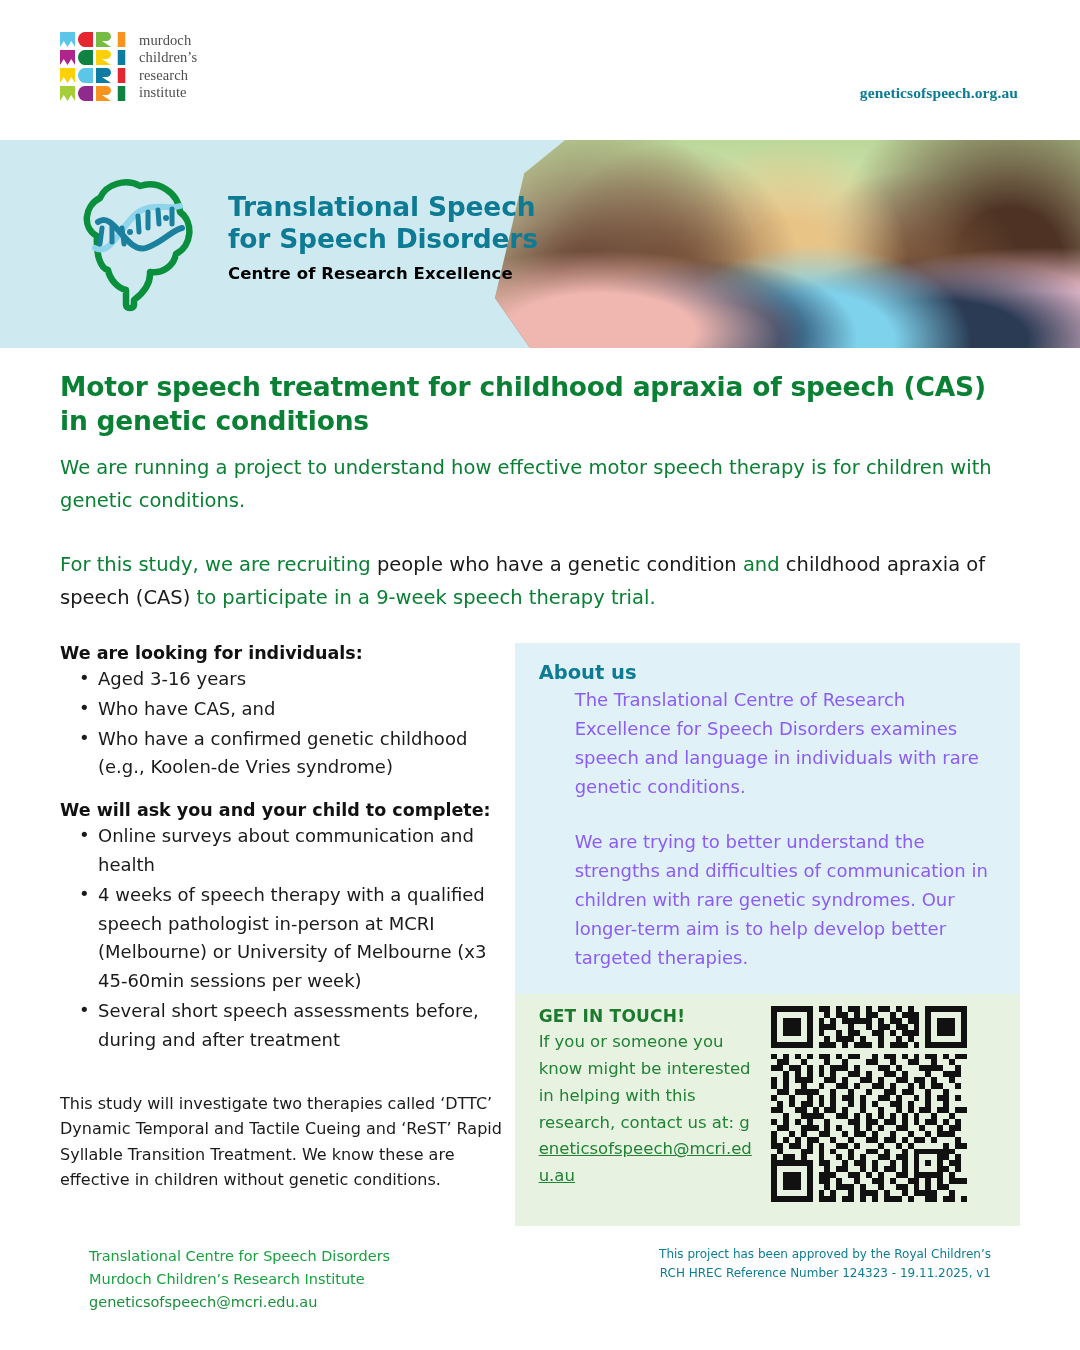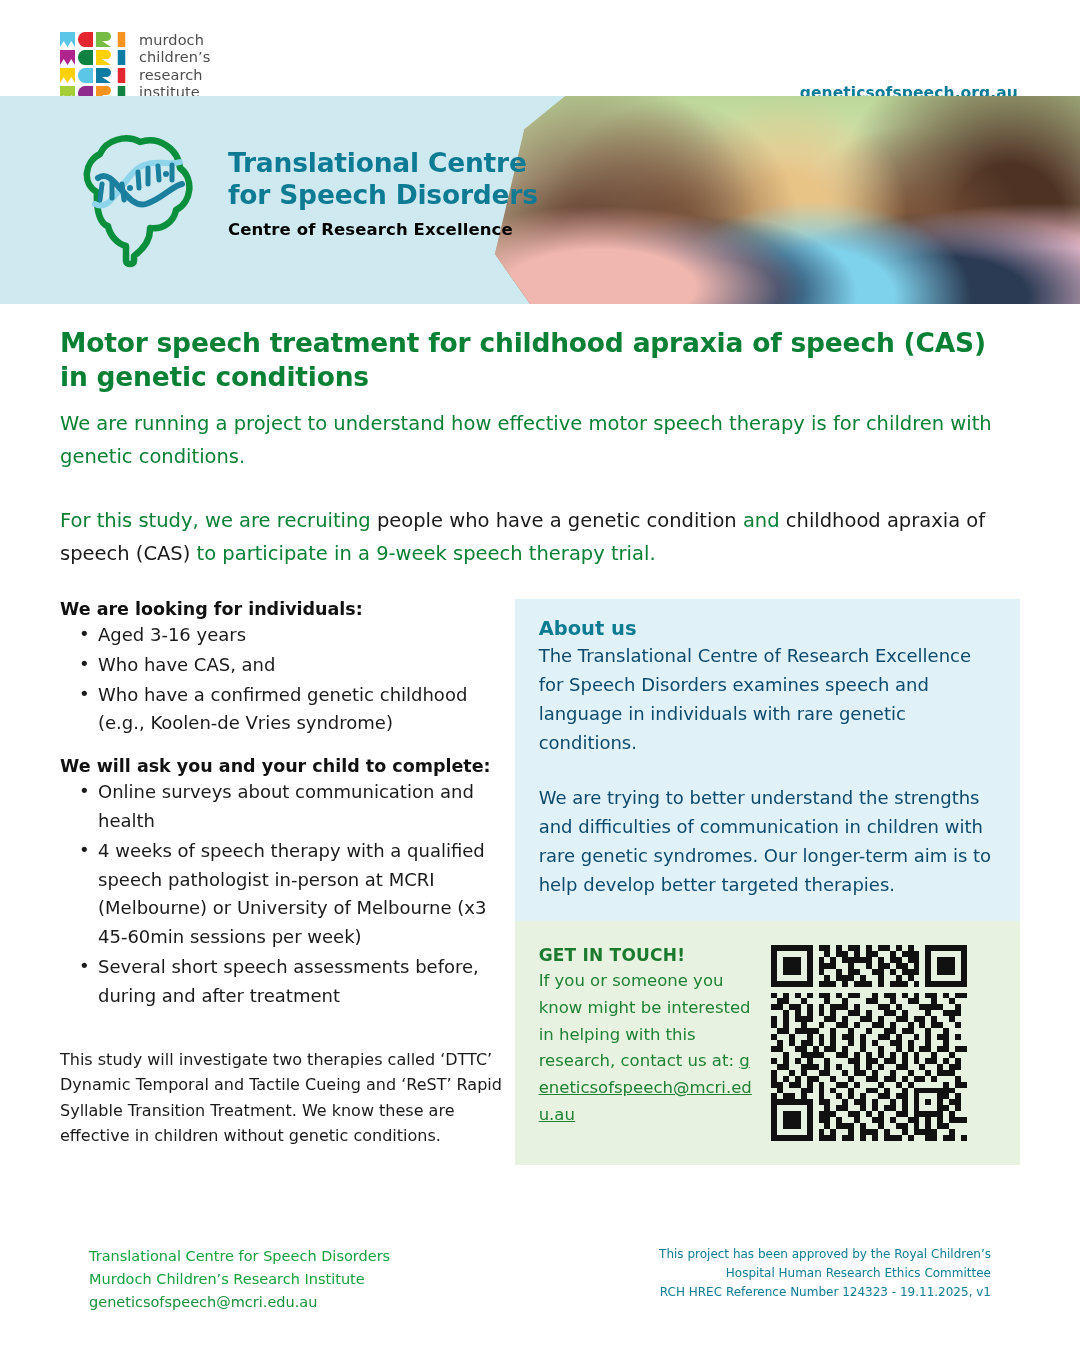--- a/index.html
+++ b/index.html
@@ -5,21 +5,21 @@
   * { box-sizing: border-box; margin: 0; padding: 0; }
   body {
     width: 1080px; height: 1350px;
     background: #ffffff;
     font-family: "DejaVu Sans", sans-serif;
     position: relative;
     overflow: hidden;
   }
 
   
-  .topbar { height: 96px; position: relative; }
+  .topbar { height: 140px; position: relative; font-family: Liberation Serif, serif; }
   .mcri-logo { position: absolute; left: 60px; top: 32px; display: flex; align-items: center; gap: 10px; }
   .mcri-grid { display: grid; grid-template-columns: repeat(4, 15px); grid-template-rows: repeat(4, 15px); gap: 3px; }
   .mcri-cell { width: 15px; height: 15px; position: relative; }
   .glyph { width: 100%; height: 100%; }
   .mcri-words { display: flex; flex-direction: column; justify-content: center; line-height: 1.18; }
   .mcri-words span { font-size: 14.5px; color: #4d4d4d; letter-spacing: .1px; }
   .site-url {
     position: absolute; right: 62px; top: 84px;
     font-size: 15.5px; font-weight: bold; color: #0b7b96; letter-spacing: .1px;
   }
@@ -79,24 +79,24 @@
     content: "\2022"; position: absolute; left: 17px; top: -1px; font-size: 18px;
   }
   .gap { height: 17px; }
   p.body {
     font-size: 16px; color: #1a1a1a; line-height: 1.60; margin-top: 36px;
   }
 
   
   .panel-about { background: #e0f1f7; padding: 18px 22px 22px 24px; }
   .panel-about h3 { font-size: 19.5px; font-weight: bold; color: #0d7c93; margin-bottom: 1px; }
-  .panel-about p { font-size: 18px; color: #0c4a6e; line-height: 1.62; }
+  .panel-about p { font-size: 18px; color: #8b5cf6; line-height: 1.62; margin-left: 36px; }
   .panel-about p + p { margin-top: 25px; }
 
-  .panel-touch { background: #e8f2e0; padding: 24px 22px 24px 24px; display: flex; gap: 14px; }
+  .panel-touch { background: #e8f2e0; padding: 12px 22px 24px 24px; display: flex; gap: 14px; }
   .touch-text { width: 218px; }
   .touch-text h3 { font-size: 17px; font-weight: bold; color: #1b7a2e; letter-spacing: .2px; margin-bottom: 3px; }
   .touch-text p { font-size: 16.5px; color: #1f8235; line-height: 1.62; }
   .touch-text a { color: #1f8235; text-decoration: underline; word-break: break-all; }
   .qr { width: 196px; height: 196px; flex: 0 0 196px; align-self: flex-start; }
   .qr svg { display: block; width: 196px; height: 196px; }
 
   
   .footer { position: absolute; left: 0; right: 0; bottom: 36px; padding: 0 89px; display: flex; justify-content: space-between; }
   .foot-left { font-size: 14.5px; line-height: 1.58; }
@@ -193,21 +193,21 @@
         <line x1="60" y1="66" x2="62" y2="82"></line>
         <line x1="76" y1="54" x2="77" y2="70"></line>
         <line x1="86" y1="50" x2="86" y2="66"></line>
         <line x1="96" y1="48" x2="97" y2="62"></line>
         <line x1="110" y1="47" x2="110" y2="62"></line>
       </g>
       <circle cx="68" cy="70" r="3" fill="#1b7f9e"></circle>
       <circle cx="104" cy="56" r="3" fill="#1b7f9e"></circle>
     </svg>
     <div class="tcsd-text">
-      <div class="tcsd-title">Translational Centre</div>
+      <div class="tcsd-title">Translational Speech</div>
       <div class="tcsd-title">for Speech Disorders</div>
       <div class="tcsd-sub">Centre of Research Excellence</div>
     </div>
   </div>
 </div>
 
 <div class="content">
 
   <h1 class="headline">Motor speech treatment for childhood apraxia of speech (CAS) in genetic conditions</h1>
   <p class="lede">We are running a project to understand how effective motor speech therapy is for children with genetic conditions.</p>
@@ -313,16 +313,15 @@
 </div>
 
 <div class="footer">
   <div class="foot-left">
     <div>Translational Centre for Speech Disorders</div>
     <div>Murdoch Children’s Research Institute</div>
     <div>geneticsofspeech@mcri.edu.au</div>
   </div>
   <div class="foot-right">
     <div>This project has been approved by the Royal Children’s</div>
-    <div>Hospital Human Research Ethics Committee</div>
     <div>RCH HREC Reference Number 124323 - 19.11.2025, v1</div>
   </div>
 </div>
 
 </body></html>

